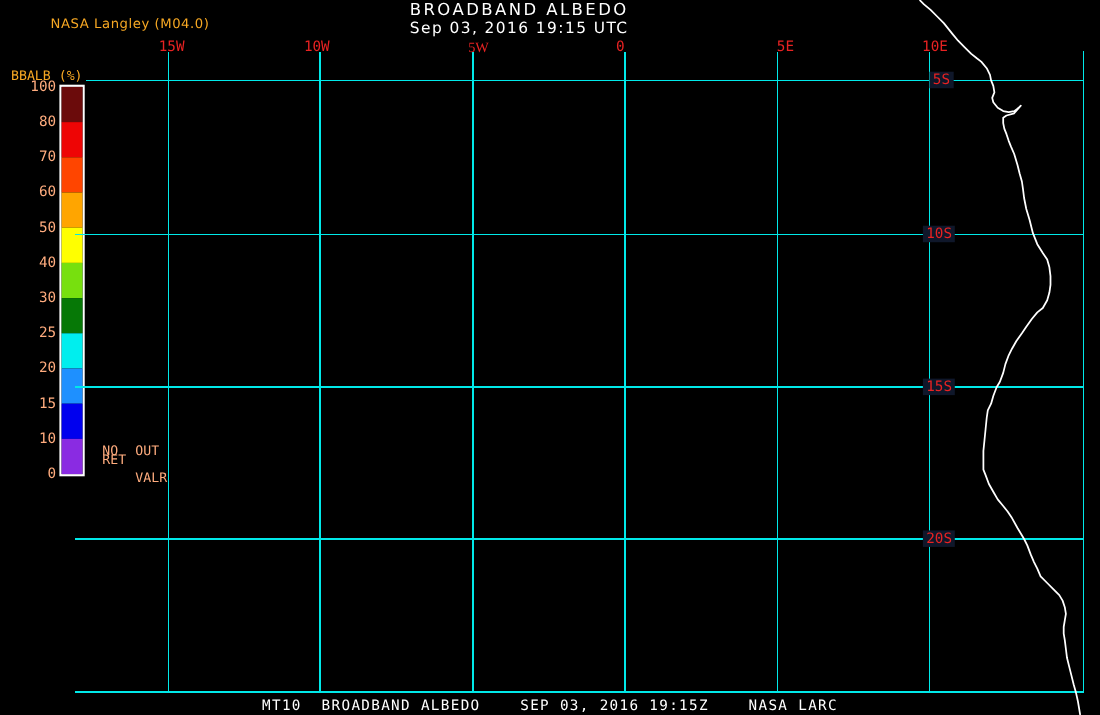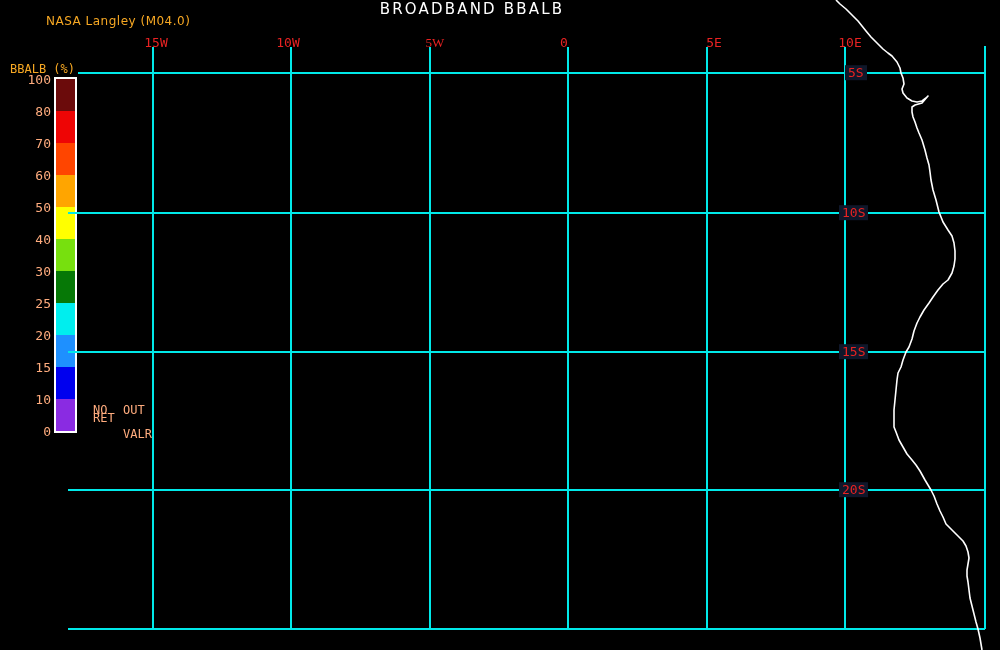--- a/index.html
+++ b/index.html
@@ -26,21 +26,22 @@
   .footer{position:absolute;left:0;top:634px;width:1000px;text-align:center;font-size:13px;
           letter-spacing:1.2px;color:#FFFFFF;white-space:pre;z-index:3;}
 </style>
 </head>
 <body>
 
 <div class="canvas">
   <div class="credit">NASA Langley (M04.0)</div>
 
   <div class="titleblock">
-    <div class="title">BROADBAND BBALB</div>
+    <div class="title">BROADBAND ALBEDO</div>
+    <div class="subtitle">Sep 03, 2016 19:15 UTC</div>
   </div>
 
   <div class="cb-label">BBALB (%)</div>
   <div class="colorbar" id="colorbar">
       <div class="cb-seg" style="background: rgb(107, 11, 11);"></div>
       <div class="cb-seg" style="background: rgb(238, 5, 5);"></div>
       <div class="cb-seg" style="background: rgb(255, 69, 0);"></div>
       <div class="cb-seg" style="background: rgb(255, 165, 0);"></div>
       <div class="cb-seg" style="background: rgb(255, 255, 0);"></div>
       <div class="cb-seg" style="background: rgb(119, 224, 14);"></div>
@@ -95,13 +96,14 @@
       <div class="lon-label" style="left: 714px;">5E</div>
       <div class="lon-label" style="left: 850px;">10E</div>
     </div>
   <div id="lat-labels">
       <div class="lat-label" style="left: 845px; top: 73px;">5S</div>
       <div class="lat-label" style="left: 839px; top: 213px;">10S</div>
       <div class="lat-label" style="left: 839px; top: 352px;">15S</div>
       <div class="lat-label" style="left: 839px; top: 490px;">20S</div>
     </div>
 
+  <div class="footer">MT10  BROADBAND ALBEDO    SEP 03, 2016 19:15Z    NASA LARC</div>
 </div>
 
 </body></html>

